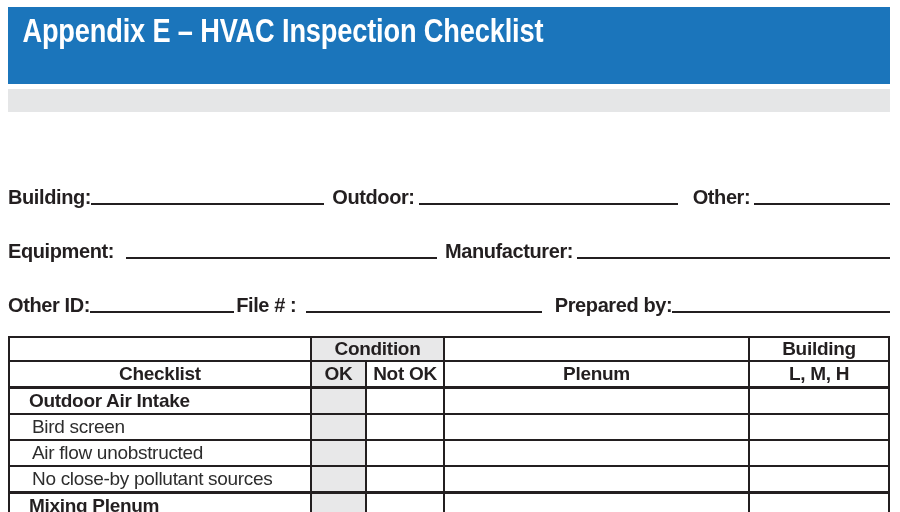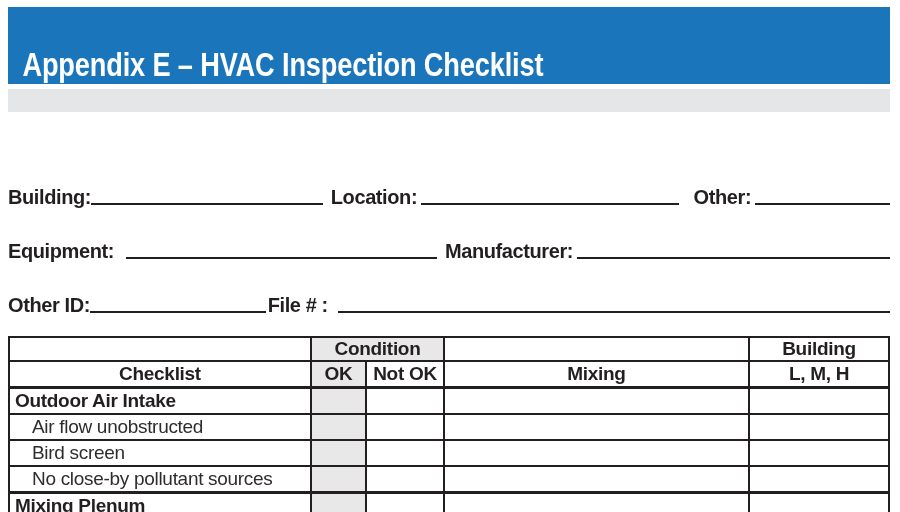--- a/index.html
+++ b/index.html
@@ -3,21 +3,21 @@
 <meta charset="utf-8">
 <style>
   html,body { margin:0; padding:0; background:#fff; }
   .page {
     position:relative; width:900px; height:512px; overflow:hidden;
     background:#fff; font-family:"Liberation Sans", sans-serif; color:#231f20;
   }
   
   .title-bar {
     position:absolute; left:8px; top:7px; width:882px; height:77px;
-    background:#1b75bb; display:flex; align-items:flex-end;
+    background:#1b75bb; display:flex; align-items:flex-start;
   }
   .title {
     font-size:34px; font-weight:bold; color:#ffffff; white-space:nowrap;
     padding-left:18px; padding-top:4px; letter-spacing:-0.2px;
     transform:scaleX(0.80); transform-origin:0 50%;
   }
   .sub-bar {
     position:absolute; left:8px; top:89px; width:882px; height:23px;
     background:#e5e6e7;
   }
@@ -45,53 +45,54 @@
   }
   .checklist td {
     border:2px solid #231f20; padding:0; font-size:19px; letter-spacing:-0.3px;
     height:24px; vertical-align:middle; overflow:hidden; white-space:nowrap;
   }
   .checklist tr.hdr1 td { height:22px; }
   .checklist tr.hdr2 td { height:24px; border-bottom-width:3px; }
   .checklist td.c { text-align:center; font-weight:bold; }
   .checklist td.gray { background:#e8e8e9; }
   .checklist tr.section td { border-top-width:3px; }
-  .checklist tr.section td.param { font-weight:bold; padding-left:5px; }
+  .checklist tr.section td.param { font-weight:bold; padding-left:19px; }
   .checklist tr.item td.param { padding-left:22px; color:#2d2d2d; }
 </style>
 </head>
 <body>
 
 <div class="page">
 
   <div class="title-bar">
     <span class="title">Appendix E – HVAC Inspection Checklist</span>
   </div>
   <div class="sub-bar"></div>
 
   <div class="form">
     <div class="form-row">
       <span class="lbl">Building:</span>
       <span class="line g244"></span>
-      <span class="lbl ml8">Location:</span>
+      <span class="lbl ml8">Outdoor:</span>
       <span class="line g271 ml4"></span>
       <span class="lbl ml15">Other:</span>
       <span class="line g142 ml4"></span>
     </div>
     <div class="form-row">
       <span class="lbl">Equipment:</span>
       <span class="line g318 ml12"></span>
       <span class="lbl ml8">Manufacturer:</span>
       <span class="line g320 ml4"></span>
     </div>
     <div class="form-row">
       <span class="lbl">Other ID:</span>
       <span class="line g147"></span>
       <span class="lbl ml2">File # :</span>
       <span class="line g240 ml10"></span>
+      <span class="lbl ml13">Prepared by:</span>
       <span class="line g222"></span>
     </div>
   </div>
 
   <table class="checklist">
     <colgroup>
       <col style="width:302px">
         <col style="width:55px">
         <col style="width:78px">
       <col style="width:305px">
@@ -101,40 +102,40 @@
       <tr class="hdr1">
         <td></td>
         <td class="c gray" colspan="2">Condition</td>
         <td></td>
         <td class="c">Building</td>
       </tr>
       <tr class="hdr2">
         <td class="c">Checklist</td>
         <td class="c gray">OK</td>
         <td class="c">Not OK</td>
-        <td class="c">Mixing</td>
+        <td class="c">Plenum</td>
         <td class="c">L, M, H</td>
       </tr>
 
       <tr class="section">
         <td class="param">Outdoor Air Intake</td>
         <td class="gray"></td>
         <td></td>
         <td></td>
         <td></td>
       </tr>
       <tr class="item">
-        <td class="param">Air flow unobstructed</td>
+        <td class="param">Bird screen</td>
         <td class="gray"></td>
         <td></td>
         <td></td>
         <td></td>
       </tr>
       <tr class="item">
-        <td class="param">Bird screen</td>
+        <td class="param">Air flow unobstructed</td>
         <td class="gray"></td>
         <td></td>
         <td></td>
         <td></td>
       </tr>
       <tr class="item">
         <td class="param">No close-by pollutant sources</td>
         <td class="gray"></td>
         <td></td>
         <td></td>

